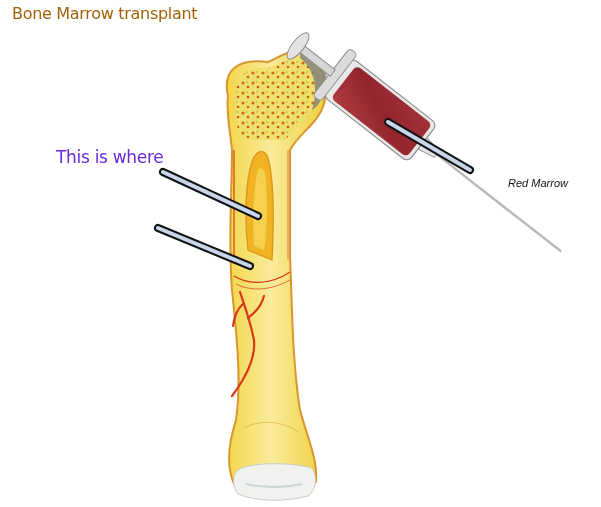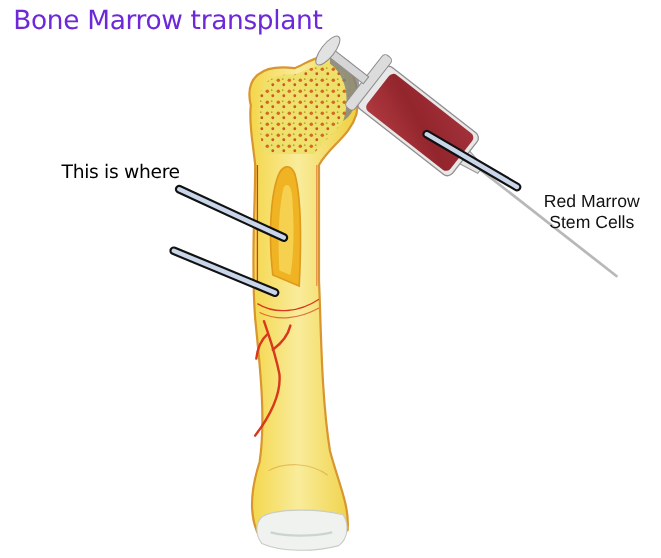--- a/index.html
+++ b/index.html
@@ -1,19 +1,19 @@
 <!DOCTYPE html>
 <html><head>
   <meta charset="utf-8">
   <style>
     html, body { margin: 0; padding: 0; background: #ffffff; }
     body { width: 601px; height: 507px; position: relative; overflow: hidden; font-family: "Liberation Sans", sans-serif; }
-    .title { position: absolute; left: 12px; top: 4px; font-size: 24px; color: #6d28d9; font-family: "DejaVu Sans", sans-serif; letter-spacing: -0.3px; }
-    .label-left { position: absolute; left: 56px; top: 146px; font-size: 17px; line-height: 23px; color: #000000; font-family: "DejaVu Sans", sans-serif; letter-spacing: -0.3px; }
-    .label-right { position: absolute; left: 478px; top: 174px; width: 120px; text-align: center; font-size: 16px; line-height: 19px; color: #111; }
+    .title { position: absolute; left: 12px; top: 4px; font-size: 16px; color: #a16207; font-family: "DejaVu Sans", sans-serif; letter-spacing: -0.3px; }
+    .label-left { position: absolute; left: 56px; top: 146px; font-size: 17px; line-height: 23px; color: #6d28d9; font-family: "DejaVu Sans", sans-serif; letter-spacing: -0.3px; }
+    .label-right { position: absolute; left: 478px; top: 174px; width: 120px; text-align: center; font-size: 11px; line-height: 19px; color: #111; font-style: italic; }
     .label-left span, .label-right span { display: block; }
     svg.art { position: absolute; left: 0; top: 0; }
   </style>
 </head>
 <body>
 
 <svg class="art" width="601" height="507" viewBox="0 0 601 507">
   <defs>
     <linearGradient id="boneGrad" x1="0" y1="0" x2="1" y2="0">
       <stop offset="0" stop-color="#f4d64a"></stop>
@@ -96,14 +96,13 @@
 </svg>
 
 <div class="title">Bone Marrow transplant</div>
 
 <div class="label-left">
   <span>This is where</span>
 </div>
 
 <div class="label-right">
   <span>Red Marrow</span>
-  <span>Stem Cells</span>
 </div>
 
 </body></html>

